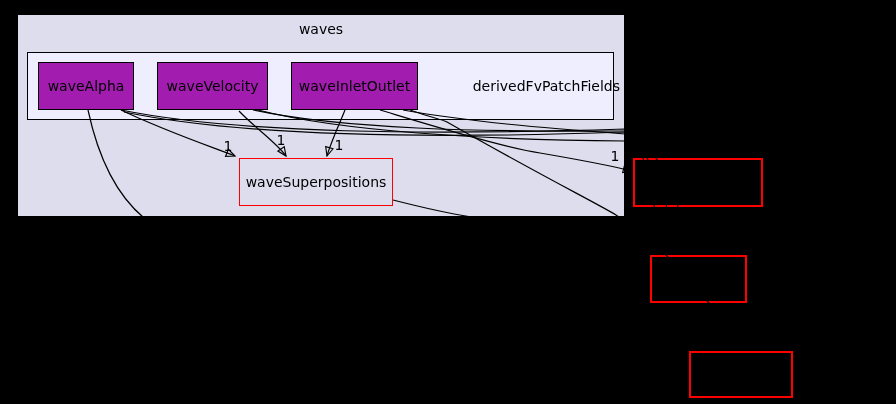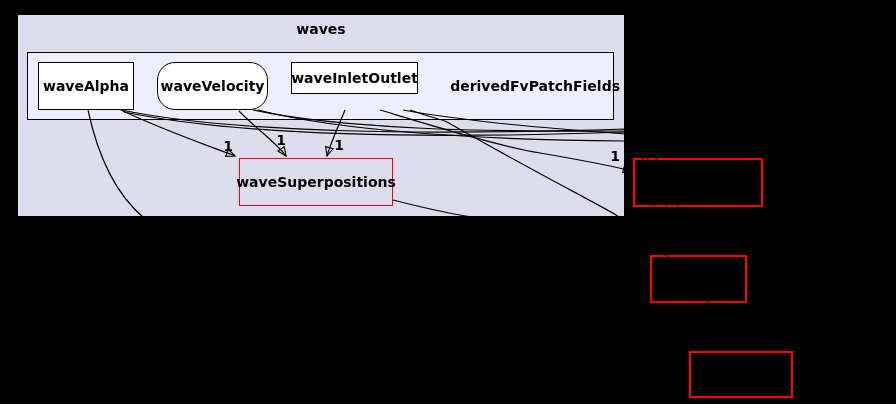--- a/index.html
+++ b/index.html
@@ -1,28 +1,28 @@
 <!DOCTYPE html>
 <html><head>
 <meta charset="utf-8">
 <style>
   html,body{margin:0;padding:0;background:#000;}
   .stage{position:relative;width:896px;height:404px;background:#000000;overflow:hidden;
-         font-family:"DejaVu Sans",sans-serif;font-weight:bold;}
+         font-family:"DejaVu Sans",sans-serif;}
   .cluster{position:absolute;box-sizing:border-box;z-index:1;}
   .cluster-outer{left:17px;top:14px;width:608px;height:203px;background:#ddddee;border:1px solid #000;}
   .cluster-inner{left:27px;top:52px;width:587px;height:68px;background:#eeeeff;border:1px solid #000;z-index:2;}
   .cluster-label{position:absolute;color:#000;font-size:14px;z-index:3;text-align:center;}
   .outer-label{left:17px;top:21px;width:608px;}
   .inner-label{left:420px;top:78px;width:200px;text-align:right;}
   .node{position:absolute;box-sizing:border-box;display:flex;align-items:center;justify-content:center;
-        background:#ffffff;border:1px solid #000;color:#000;font-size:14px;z-index:4;cursor:pointer;}
+        background:#a21caf;border:1px solid #000;color:#000;font-size:14px;z-index:4;cursor:pointer;}
   .node-walpha{left:38px;top:62px;width:96px;height:48px;}
-  .node-wvel{left:157px;top:62px;width:111px;height:48px;border-radius:18px;}
-  .node-winlet{left:291px;top:62px;width:127px;height:32px;}
+  .node-wvel{left:157px;top:62px;width:111px;height:48px;}
+  .node-winlet{left:291px;top:62px;width:127px;height:48px;}
   .node-wsuper{left:239px;top:158px;width:154px;height:48px;background:transparent;border:1.5px solid #ff0000;text-align:right;}
   .node-ext{position:absolute;box-sizing:border-box;background:transparent;border:2px solid #ff0000;z-index:4;cursor:pointer;}
   .node-ext1{left:633px;top:158px;width:130px;height:49px;}
   .node-ext2{left:650px;top:255px;width:97px;height:48px;}
   .node-ext3{left:689px;top:351px;width:104px;height:47px;}
   svg.edges{position:absolute;left:0;top:0;width:896px;height:404px;z-index:5;pointer-events:none;}
   svg.edges path{fill:none;stroke:#000000;stroke-width:1.2;}
   svg.edges text{fill:#000000;font-family:"DejaVu Sans",sans-serif;font-size:14px;text-anchor:middle;}
 </style>
 </head>

